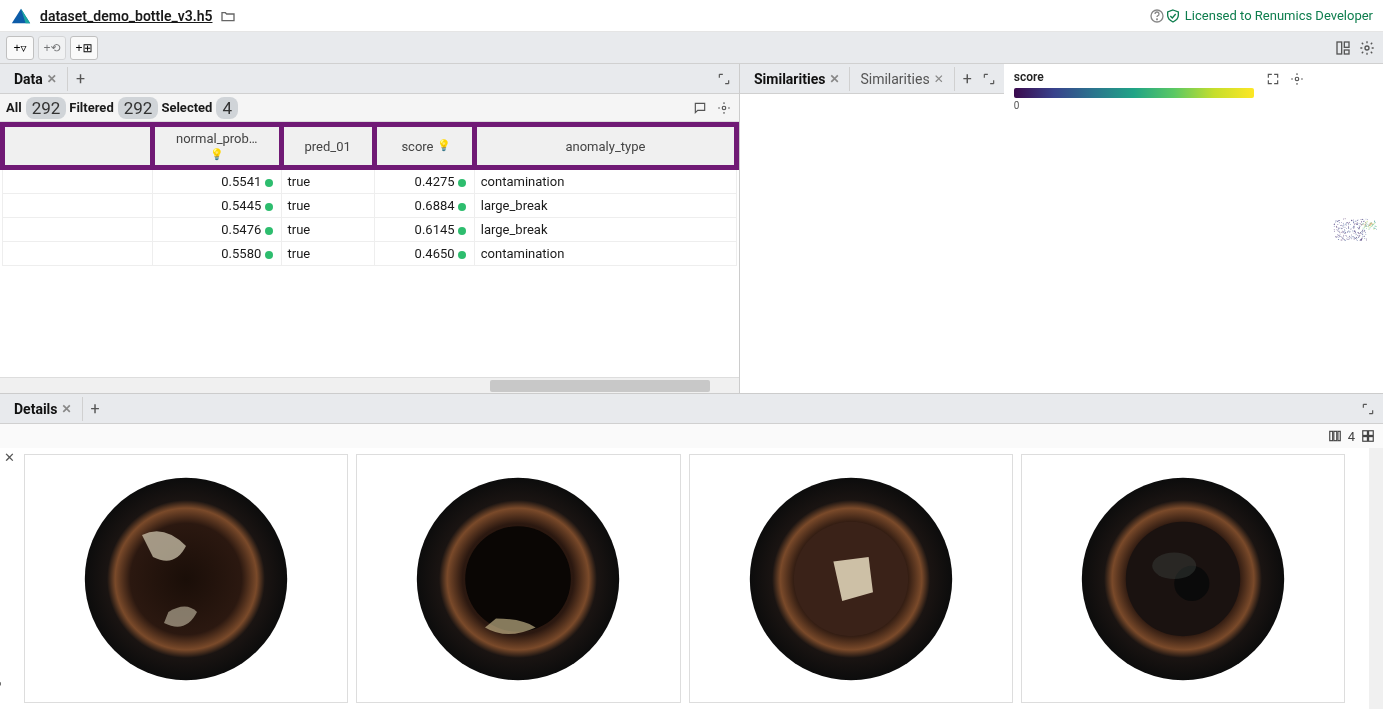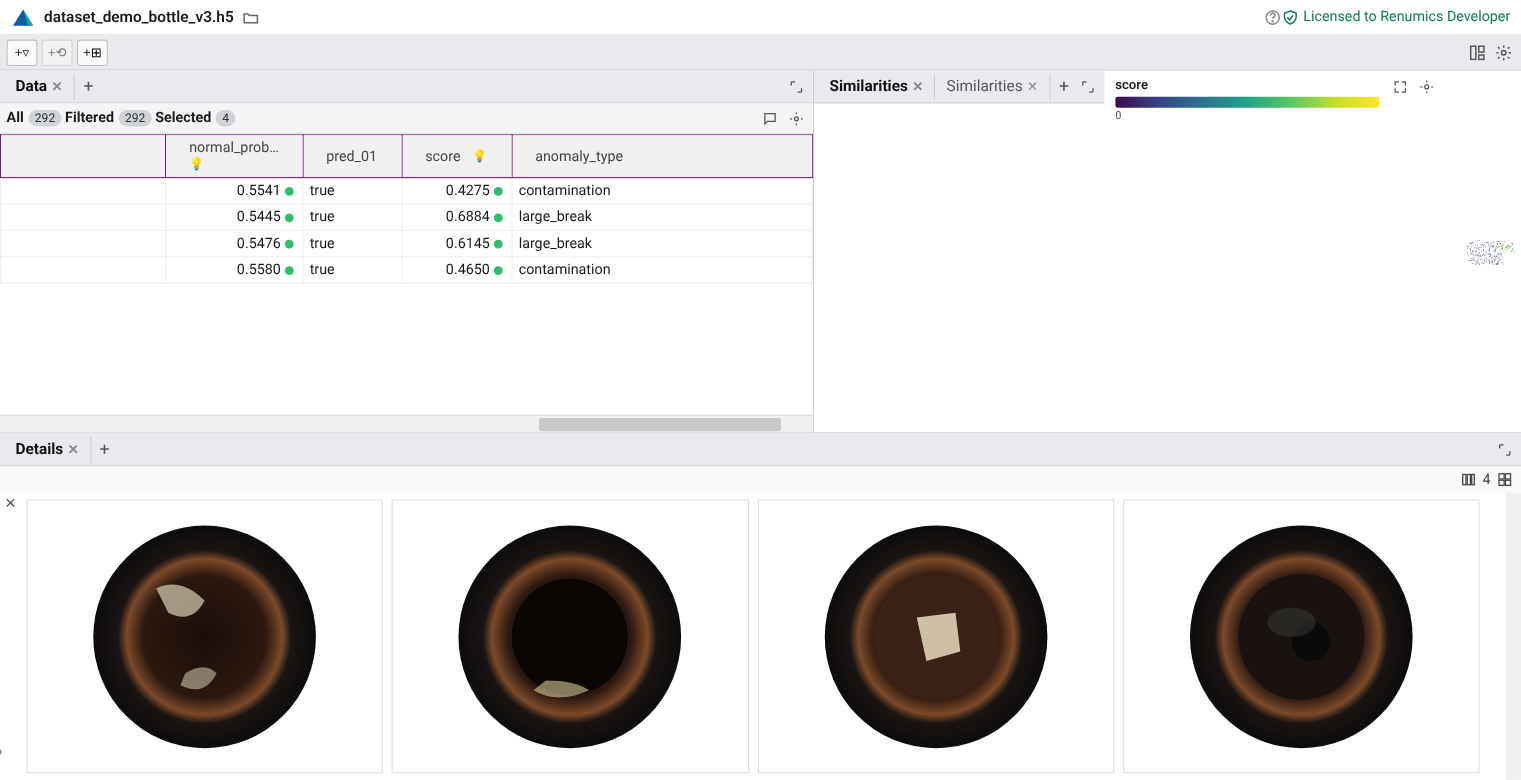--- a/index.html
+++ b/index.html
@@ -20,21 +20,21 @@
       align-items: center;
       padding: 6px 10px;
       background: #fff;
       border-bottom: 1px solid #e5e5e5;
       height: 32px;
     }
     .logo {
       width: 22px; height: 22px;
       margin-right: 8px;
     }
-    .filename { font-weight: 600; font-size: 14px; }
+    .filename { font-weight: 600; font-size: 14px; text-decoration: underline; }
     .folder-icon { margin-left: 8px; color: #666; }
     .topbar-right { margin-left: auto; display: flex; align-items: center; color: #0d7d4d; }
     .help-icon { color: #888; }
     .license { display: flex; align-items: center; gap: 4px; font-size: 13px; }
     .shield { color: #0d7d4d; }
     
     .toolbar {
       display: flex;
       align-items: center;
       padding: 4px 6px;
@@ -92,32 +92,32 @@
       border-bottom: 1px solid #ddd;
       gap: 3px;
       height: 28px;
     }
     .filter-item { display: flex; align-items:center; gap:4px; }
     .filter-item strong { font-weight: 700; }
     .badge {
       background: #d0d4d8;
       border-radius: 8px;
       padding: 1px 6px;
-      font-size: 11px;
+      font-size: 17px;
       color: #333;
     }
     .filter-right { margin-left: auto; display: flex; gap: 6px; }
     
     .table { width: 100%; border-collapse: collapse; font-size: 13px; }
     .table th {
-      text-align: left;
+      text-align: center;
       font-weight: 400;
       color: #444;
       background: #f0f0f0;
-      border: 1px solid #701a75;
+      border: 5px solid #701a75;
       padding: 4px 21px;
       height: 26px;
       position: relative;
     }
     .table td {
       border: 1px solid #eee;
       padding: 4px 6px;
       height: 24px;
     }
     .table td.num { text-align: right; }

